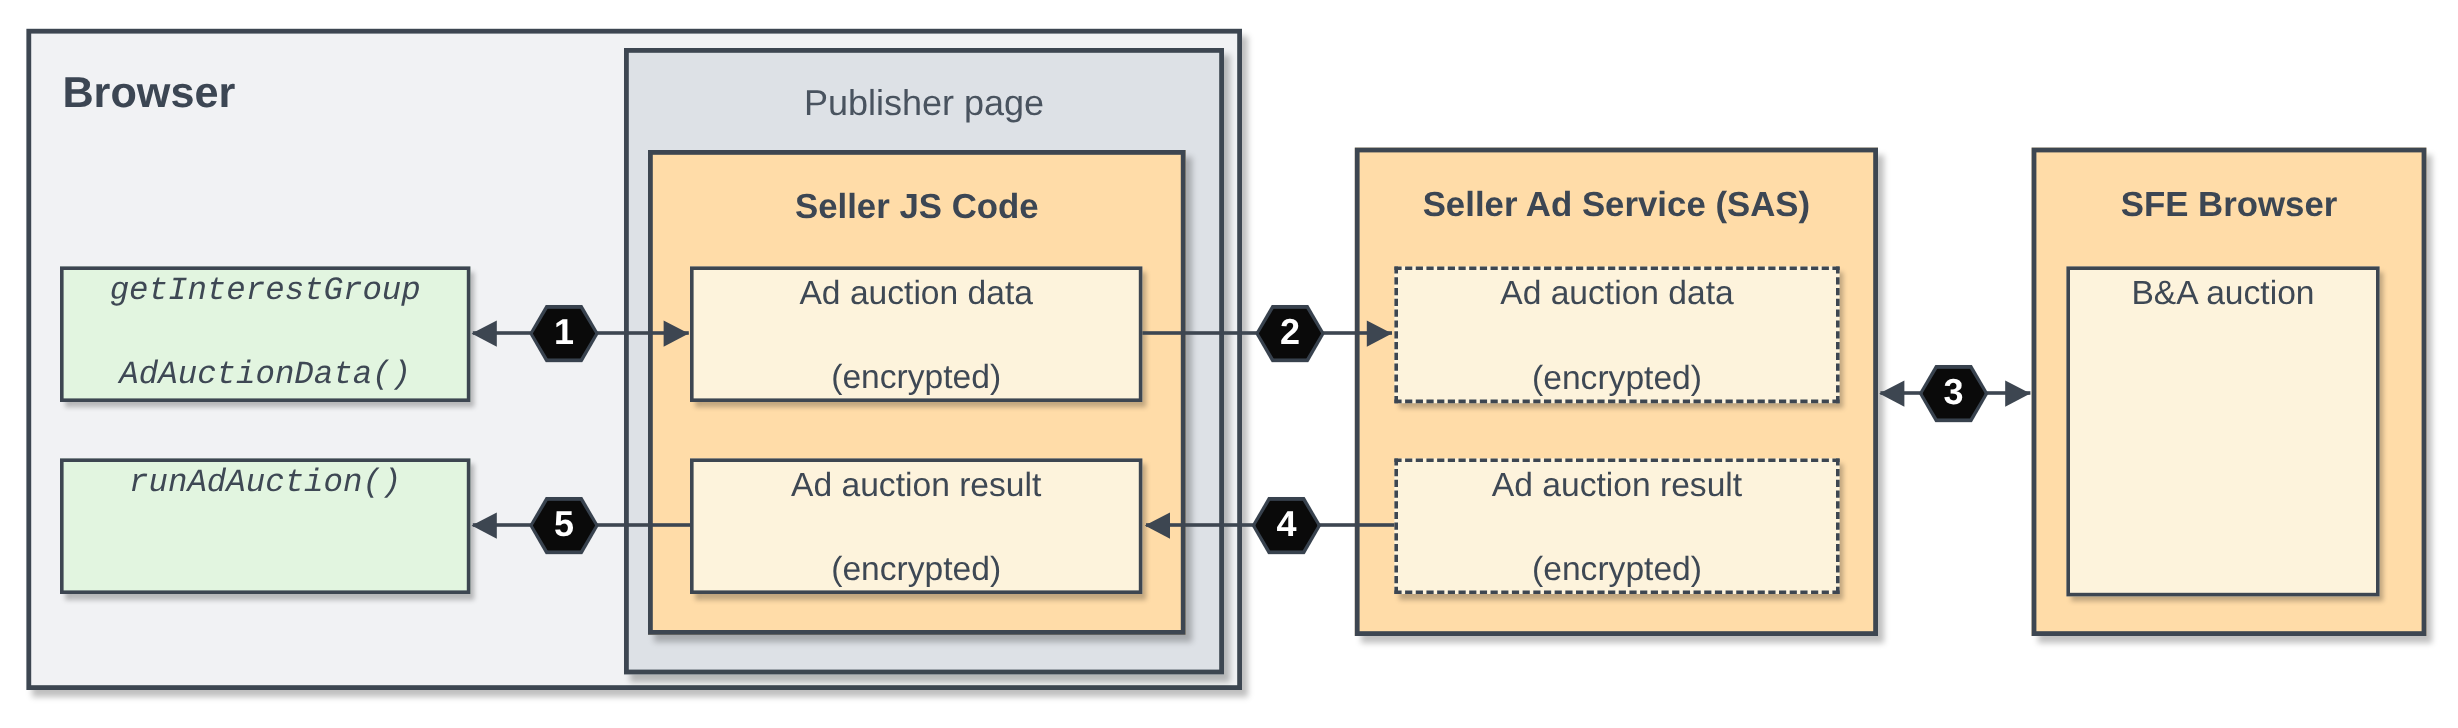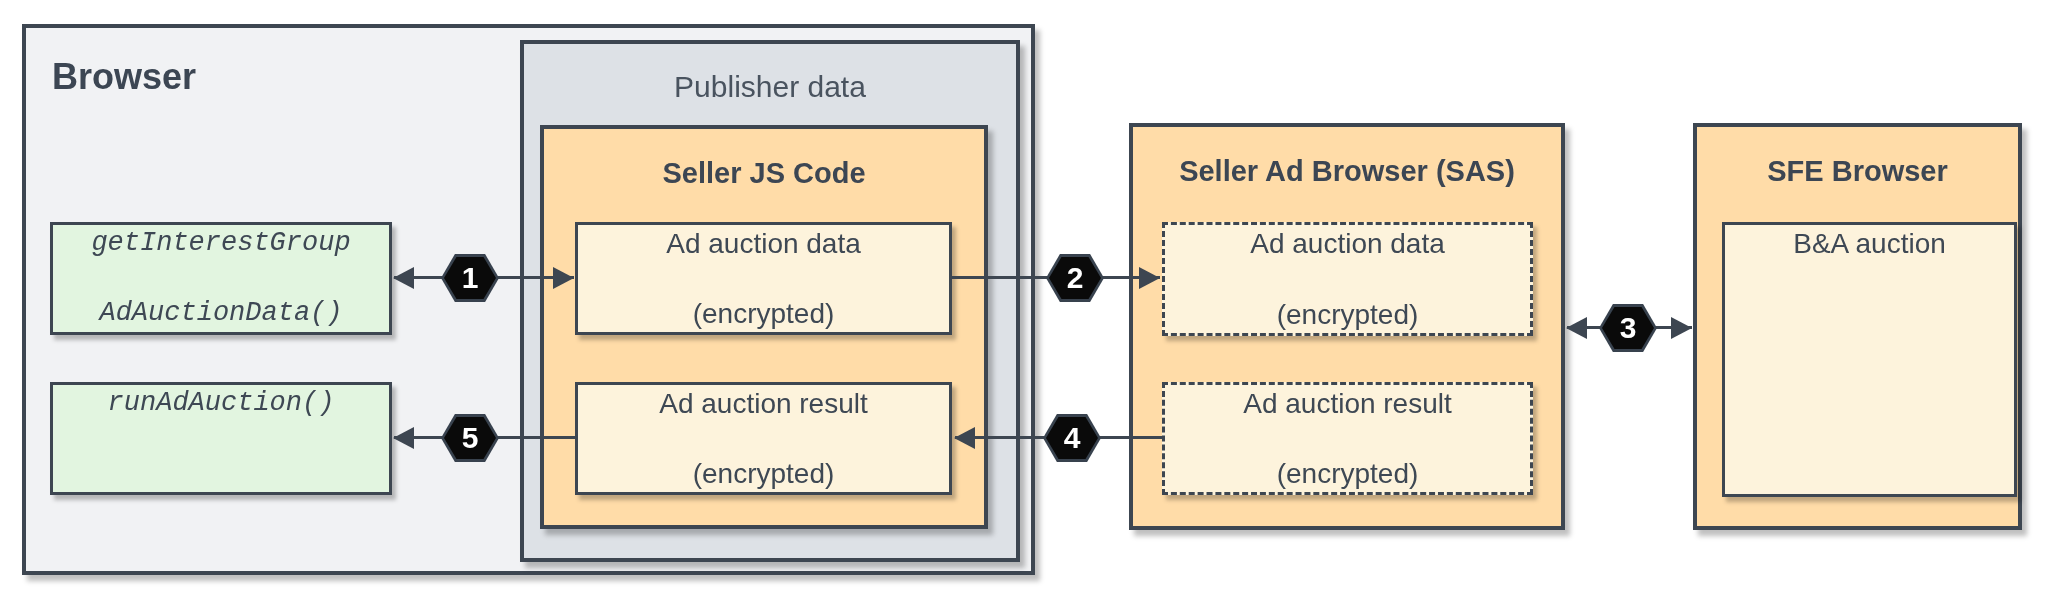--- a/index.html
+++ b/index.html
@@ -26,21 +26,21 @@
   .item.dashed{border-style:dashed;}
   .item.green{background:#e2f5e0;}
   .enc{}
   .code{font-family:"Liberation Mono","DejaVu Sans Mono",monospace;font-style:italic;font-size:27px;line-height:37px;color:#3e4854;}
   .cream-a{left:575px;top:222px;width:377px;height:113px;}
   .cream-b{left:575px;top:382px;width:377px;height:113px;}
   .green-a{left:50px;top:222px;width:342px;height:113px;}
   .green-b{left:50px;top:382px;width:342px;height:113px;}
   .dash-a{left:1162px;top:222px;width:371px;height:114px;}
   .dash-b{left:1162px;top:382px;width:371px;height:113px;}
-  .sfe-inner{left:1722px;top:222px;width:295px;height:275px;}
+  .sfe-inner{left:1722px;top:222px;width:261px;height:275px;}
   .flow-line{position:absolute;height:3px;background:#3d4651;z-index:5;}
   .ah{position:absolute;width:0;height:0;z-index:6;
       border-top:11px solid transparent;border-bottom:11px solid transparent;}
   .ah.left{border-right:21px solid #3d4651;}
   .ah.right{border-left:21px solid #3d4651;}
   .hex{
     position:absolute;width:58px;height:48px;z-index:7;
     background:#38424e;display:flex;align-items:center;justify-content:center;
     clip-path:polygon(24% 0,76% 0,100% 50%,76% 100%,24% 100%,0 50%);
     filter:drop-shadow(3px 4px 3px rgba(0,0,0,0.35));
@@ -55,29 +55,29 @@
 </head>
 <body>
 
 <div class="canvas">
 
   <div class="abs panel browser">
     <div class="browser-title">Browser</div>
   </div>
 
   <div class="abs panel publisher">
-    <div class="publisher-title">Publisher data</div>
+    <div class="publisher-title">Publisher page</div>
   </div>
 
   <div class="abs service seller-js">
     <div class="service-title">Seller JS Code</div>
   </div>
 
   <div class="abs service sas">
-    <div class="service-title">Seller Ad Browser (SAS)</div>
+    <div class="service-title">Seller Ad Service (SAS)</div>
   </div>
 
   <div class="abs service sfe">
     <div class="service-title">SFE Browser</div>
   </div>
 
   <div class="abs item green green-a">
     <div class="code">getInterestGroup</div>
     <div class="code">AdAuctionData()</div>
   </div>

